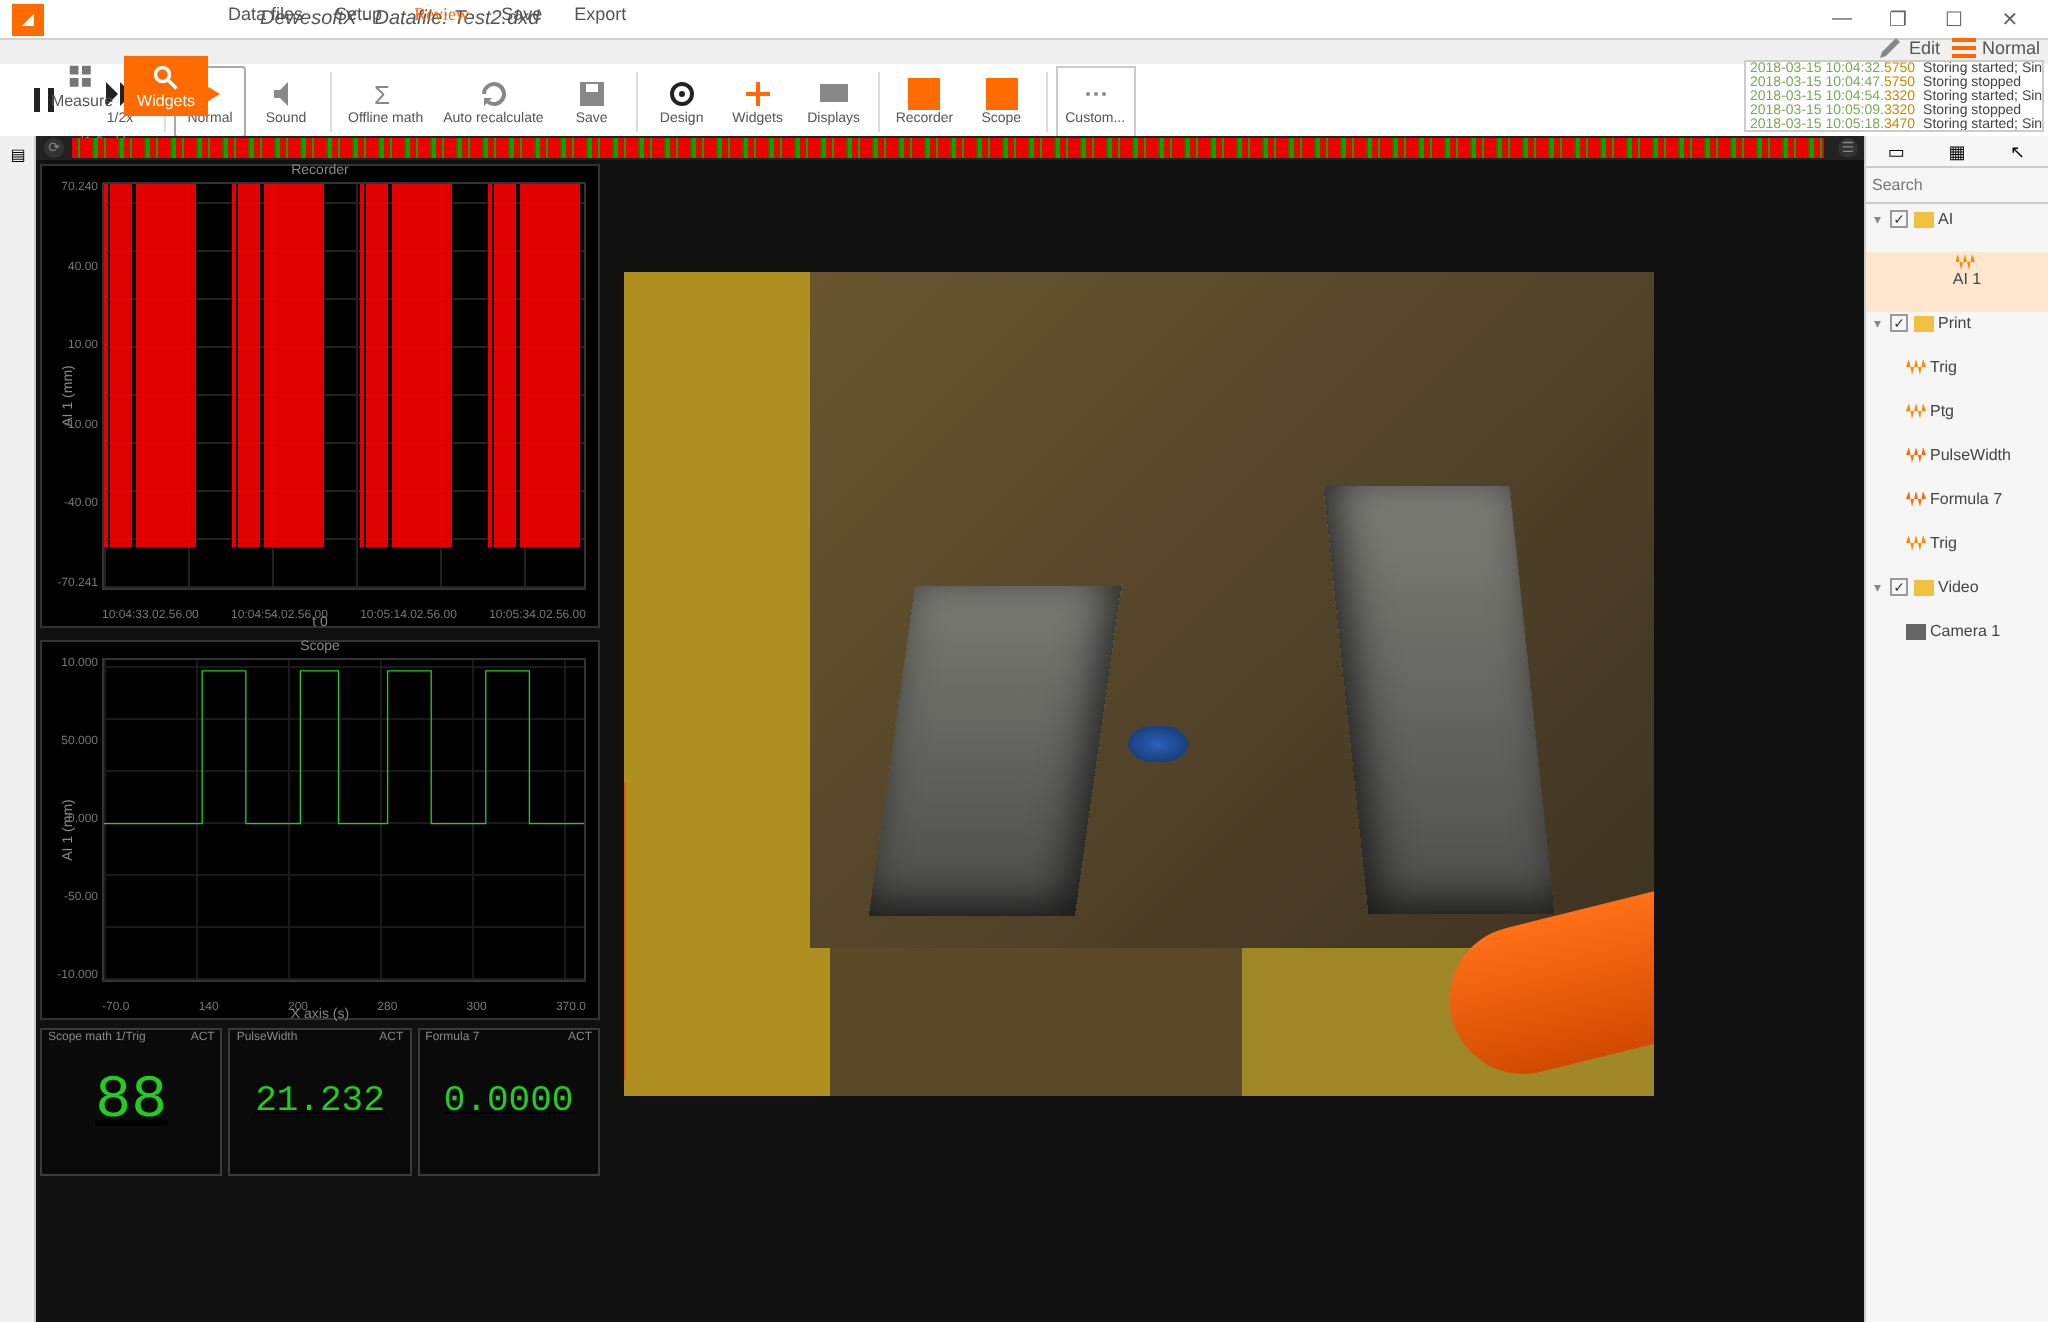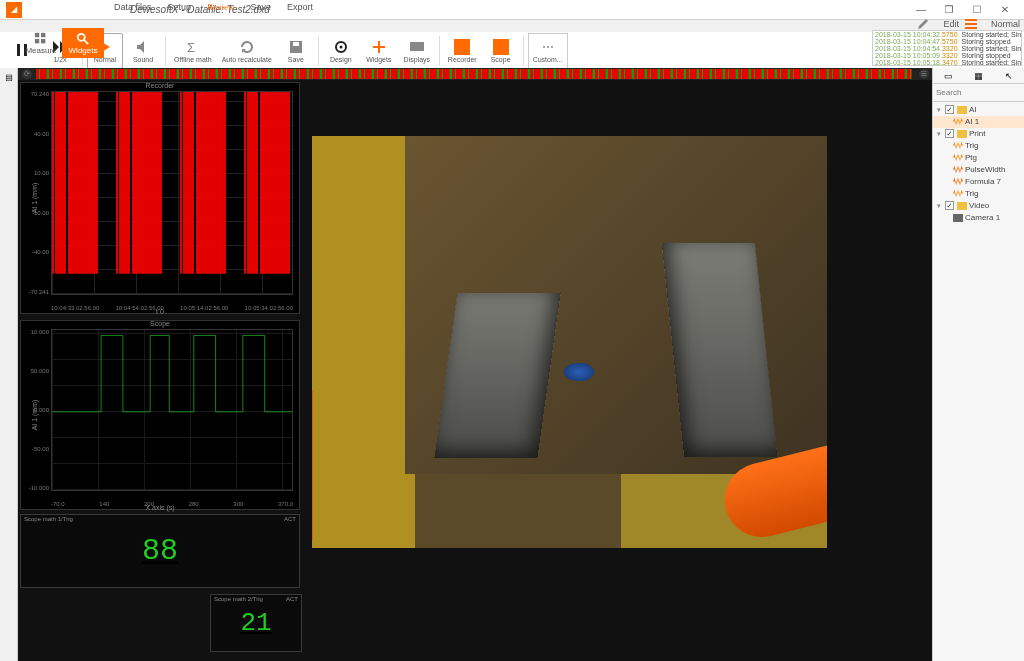--- a/index.html
+++ b/index.html
@@ -14,21 +14,21 @@
 .tabrow { position: absolute; top: 0; left: 20px; height: 30px; display: flex; }
 .maintab { width: 42px; height: 30px; display: flex; align-items: center; justify-content: center; flex-direction: column; font-size: 8px; color: #555; cursor: pointer; margin-top: 28px; }
 .maintab.active { background: #ff6b00; color: #fff; }
 .maintab svg { width: 14px; height: 14px; }
 
 .subtabs { position: absolute; top: 0; left: 108px; height: 28px; display: flex; align-items: flex-start; gap: 4px; padding-top: 0; }
 .subtab { font-size: 9px; color: #555; padding: 2px 6px; cursor: pointer; }
 .subtab.active { color: #ff6b00; font-family: Liberation Serif, serif; }
 
 .topright { position: absolute; top: 18px; right: 4px; display: flex; gap: 6px; font-size: 9px; color: #555; align-items:center; }
-.topright span { cursor: pointer; display: inline-flex; gap: 14px; align-items: center;}
+.topright span { cursor: pointer; display: inline-flex; gap: 3px; align-items: center;}
 .tri { display:inline-block; width: 12px; height: 12px; }
 
 .toolbar { height: 38px; background: #fff; border-bottom: 1px solid #ccc; display: flex; align-items: center; padding: 0 4px; gap: 2px; margin-top: 12px; }
 .tbtn { display: flex; flex-direction: column; align-items: center; justify-content: center; min-width: 36px; height: 36px; font-size: 7px; color: #555; cursor: pointer; padding: 0 4px; }
 .tbtn svg, .tbtn .ico { width: 16px; height: 16px; margin-bottom: 1px; }
 .tbtn.replay { background: #fff; border: 1px solid #aaa; border-radius: 2px; }
 .tbtn .subl { font-size: 7px; }
 .vsep { width: 1px; height: 30px; background: #ddd; margin: 0 2px; }
 
 .eventlog { position: absolute; top: 30px; right: 2px; width: 150px; height: 36px; background: #fff; border: 1px solid #ccc; font-size: 7px; color: #444; overflow: hidden; }
@@ -80,22 +80,22 @@
 .video .bluecap { position: absolute; left: 49%; top: 55%; width: 30px; height: 18px; background: radial-gradient(#2d60b8,#123268); border-radius: 50%/60%; }
 .video .orangegrip { position: absolute; right: -4%; bottom: 4%; width: 24%; height: 18%; background: linear-gradient(#ff7018,#d24a00); border-radius: 40px 10px 10px 40px; transform: rotate(-14deg); }
 .video .orangebar { position: absolute; left: -1%; top: 62%; width: 6px; height: 36%; background: #e65a10; }
 
 .rightpanel { width: 92px; background: #f6f6f6; border-left: 1px solid #ccc; display: flex; flex-direction: column; }
 .rightpanel .rtabs { height: 16px; display: flex; border-bottom: 1px solid #ccc; }
 .rightpanel .rtabs div { flex: 1; font-size: 9px; display: flex; align-items: center; justify-content: center; cursor: pointer; }
 .rightpanel .search { height: 18px; border-bottom: 1px solid #ccc; display: flex; align-items: center; padding: 0 3px; }
 .rightpanel .search input { flex: 1; border: none; font-size: 8px; outline: none; background: transparent; color: #888; }
 .tree { font-size: 8px; color: #444; padding: 2px 0; }
-.tree .tn { padding: 1px 2px 2px 4px; display: flex; align-items: center; cursor: pointer; white-space: nowrap; }
-.tree .tn.sel { background: #ffe7cf; }
+.tree .tn { padding: 1px 2px 12px 4px; display: flex; align-items: center; cursor: pointer; white-space: nowrap; }
+.tree .tn.sel { background: #ffe7cf; flex-direction: column; }
 .tree .tog { width: 8px; font-size: 7px; color: #888; }
 .tree .chk { width: 9px; height: 9px; border: 1px solid #999; margin-right: 3px; display: inline-flex; align-items: center; justify-content: center; font-size: 7px; }
 .tree .chk.on::after { content: "✓"; color: #333; }
 .tree .ic { width: 10px; height: 8px; margin-right: 2px; display: inline-block; }
 .tree .ic.wave { background: linear-gradient(#f80,#f80); clip-path: polygon(0 50%,15% 0,30% 100%,50% 0,70% 100%,85% 0,100% 50%); }
 .tree .ic.folder { background: #f0c040; }
 .tree .ic.cam { background: #666; }
 .tree .ind1 { padding-left: 12px; }
 
 #recorder .redfill { position:absolute; inset:0; background:
@@ -344,27 +344,32 @@
         </div>
         <div class="xlabel">X axis (s)</div>
       </div>
 
       <div id="digbox">
         <div class="digcell">
           <span class="hdr">Scope math 1/Trig</span>
           <span class="unit">ACT</span>
           <span class="val">88</span>
         </div>
+        <div class="digcell small">
+          <span class="hdr">PulseWidth</span>
+          <span class="unit">ACT</span>
+          <span class="val">21.232</span>
+        </div>
+        <div class="digcell small">
+          <span class="hdr">Formula 7</span>
+          <span class="unit">ACT</span>
+          <span class="val">0.0000</span>
+        </div>
       </div>
 
-      <div id="dig2" class="digcell">
-        <span class="hdr">Scope math 2/Trig</span>
-        <span class="unit">ACT</span>
-        <span class="val" style="font-size:26px">21</span>
-      </div>
 
       <div class="video">
         <div class="scene">
           <div class="machinebk"></div>
           <div class="fixtureL"></div>
           <div class="fixtureR"></div>
           <div class="bluecap"></div>
           <div class="orangebar"></div>
           <div class="orangegrip"></div>
         </div>

